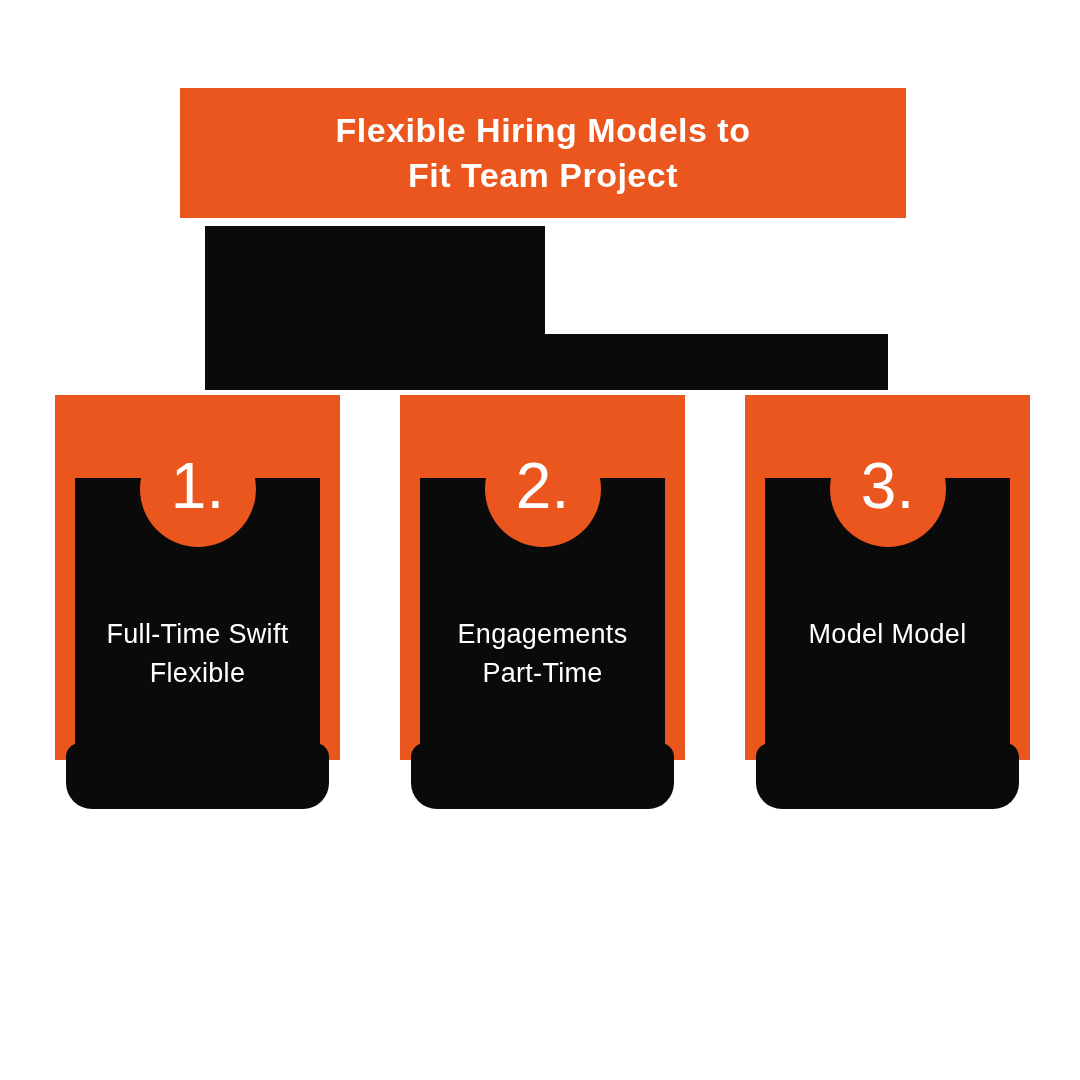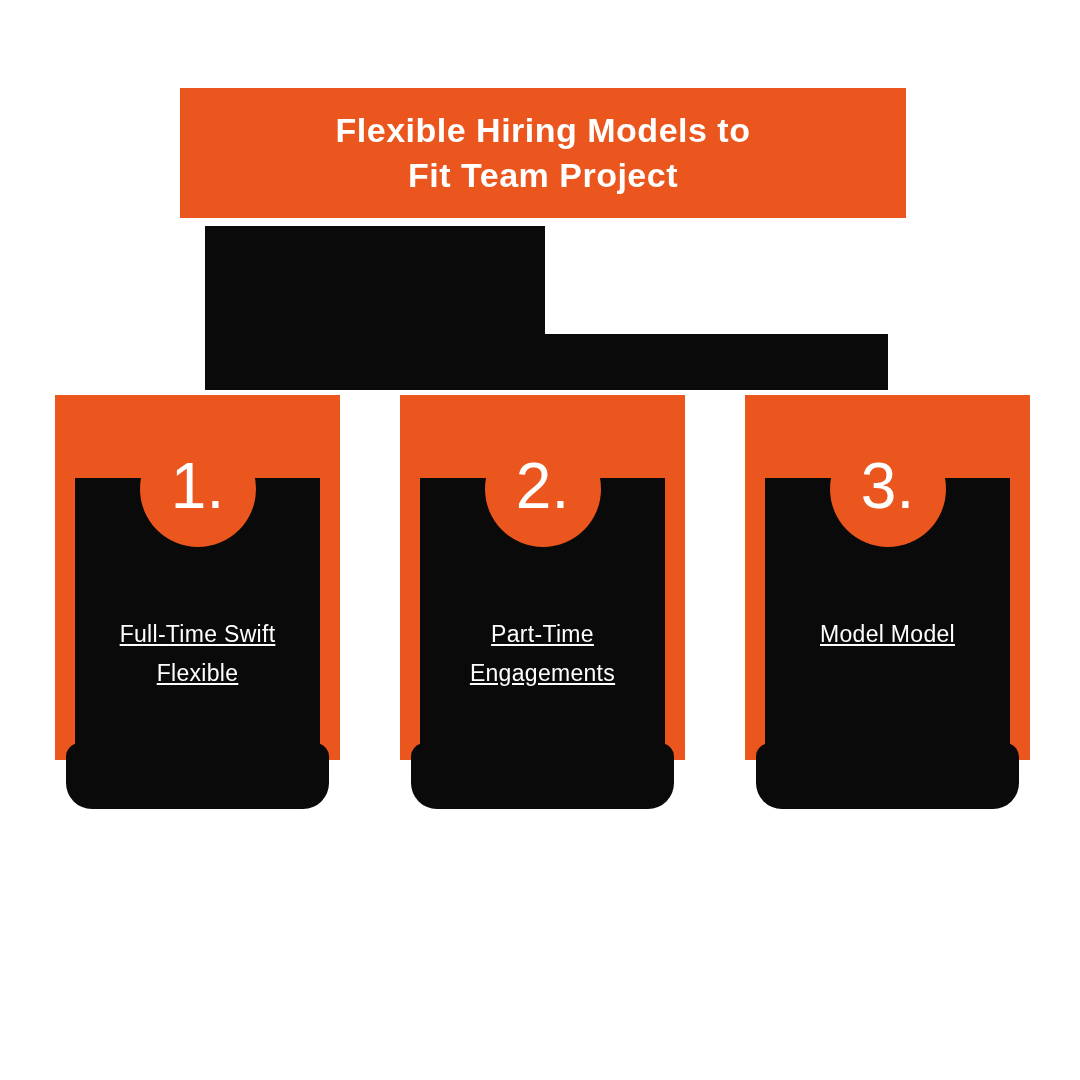--- a/index.html
+++ b/index.html
@@ -60,23 +60,22 @@
     top:36px;width:116px;height:116px;border-radius:50%;
     background:var(--orange);
     display:flex;align-items:center;justify-content:center;
     color:var(--white);
     font-size:64px;font-weight:500;
     padding-bottom:6px;
   }
   .card .card-label{
     position:absolute;left:0;top:220px;width:285px;
     text-align:center;color:var(--white);
-    font-size:23px;line-height:39px;font-weight:400;
+    font-size:27px;line-height:39px;font-weight:400;
     letter-spacing:0.3px;
-    text-decoration:underline;
   }
 </style>
 </head>
 <body>
 
 <div class="stage">
 
   <div class="header-banner">
     <div>Flexible Hiring Models to</div>
     <div>Fit Team Project</div>
@@ -99,22 +98,22 @@
   </div>
 
   <div class="card card-2">
     <div class="orange-bg"></div>
     <div class="panel-flare"></div>
     <div class="panel"></div>
     <div class="number-circle">
       <span>2.</span>
     </div>
     <div class="card-label">
+      <div>Engagements</div>
       <div>Part-Time</div>
-      <div>Engagements</div>
     </div>
   </div>
 
   <div class="card card-3">
     <div class="orange-bg"></div>
     <div class="panel-flare"></div>
     <div class="panel"></div>
     <div class="number-circle">
       <span>3.</span>
     </div>

